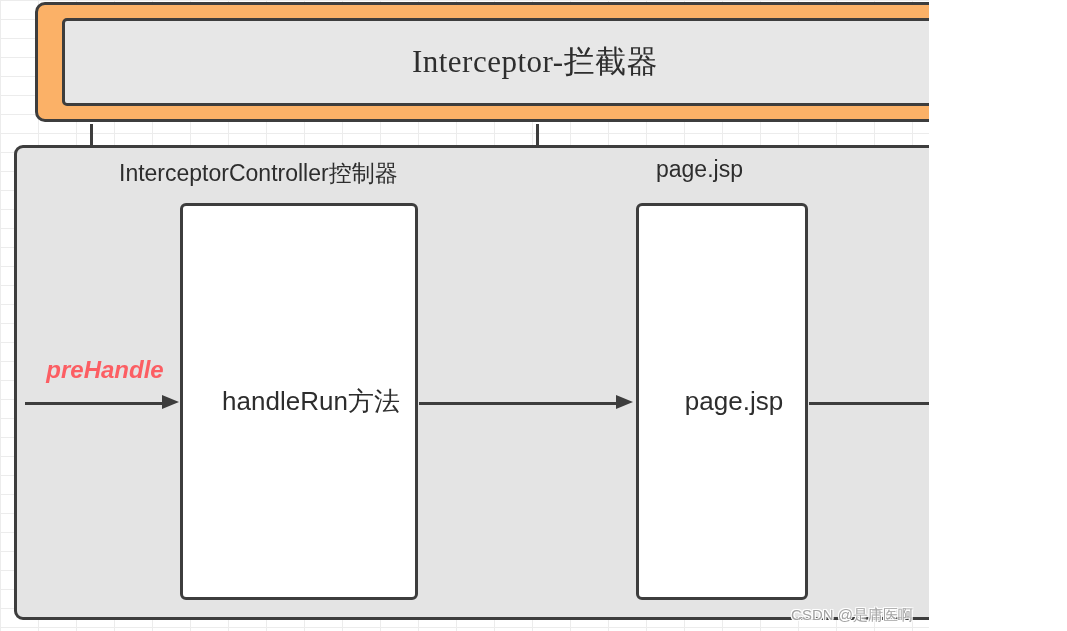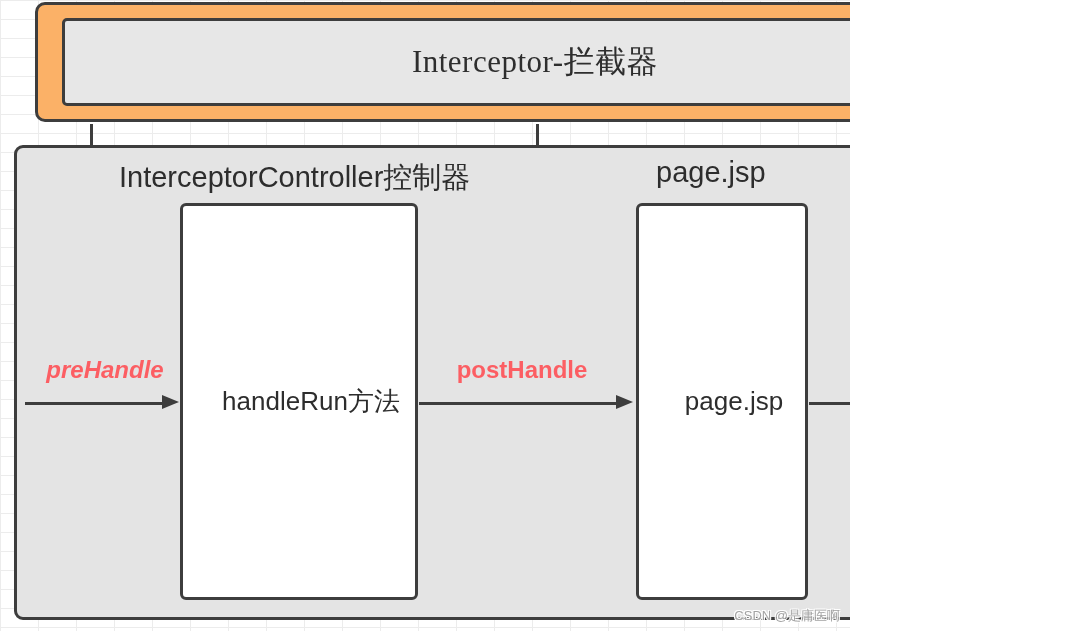--- a/index.html
+++ b/index.html
@@ -2,21 +2,21 @@
 <html><head>
 <meta charset="utf-8">
 <style>
   html,body{margin:0;padding:0;}
   body{
     font-family:"Liberation Sans", sans-serif;
     background:#fff;
   }
   .stage{
     position:relative;
-    width:850px;height:631px;
+    width:929px;height:631px;
     overflow:hidden;
     background-color:#ffffff;
     background-image:
       linear-gradient(#ececec 1px, transparent 1px),
       linear-gradient(90deg, #ececec 1px, transparent 1px);
     background-size:38px 19px;
   }
   
   .banner{
     position:absolute;left:35px;top:2px;width:1000px;height:120px;
@@ -37,21 +37,21 @@
   }
   
   .flow-container{
     position:absolute;left:14px;top:145px;width:1042px;height:475px;
     background:#e4e4e4;
     border:3px solid #3d3d3d;border-radius:9px;
     box-sizing:border-box;
   }
   .section-label{
     position:absolute;
-    font-size:29px;color:#2d2d2d;
+    font-size:23px;color:#2d2d2d;
     white-space:nowrap;
   }
   .label-controller{left:119px;top:158px;}
   .label-page{left:656px;top:156px;}
   
   .node-box{
     position:absolute;top:203px;height:397px;
     background:#ffffff;
     border:3px solid #3d3d3d;border-radius:6px;
     box-sizing:border-box;
@@ -92,22 +92,22 @@
   .v3-line{left:932px;top:124px;height:198px;}
   .v3-head{left:925px;top:322px;}
   .h1-line{left:25px;top:402px;width:138px;}
   .h1-head{left:162px;top:395px;}
   .h2-line{left:419px;top:402px;width:198px;}
   .h2-head{left:616px;top:395px;}
   .h3-line{left:809px;top:402px;width:181px;}
   .h3-head{left:989px;top:395px;}
   
   .watermark{
-    position:absolute;right:10px;bottom:6px;
-    font-size:13px;color:#a3a3a3;
+    position:absolute;right:16px;bottom:6px;
+    font-size:15px;color:#a3a3a3;
     text-shadow:1px 1px 0 #ffffff, -1px -1px 0 #ffffff, 1px -1px 0 #ffffff, -1px 1px 0 #ffffff;
   }
 </style>
 </head>
 <body>
 
 <div class="stage">
 
   <div class="banner">
     <div class="banner-inner">
@@ -128,21 +128,20 @@
   <span class="section-label label-page">page.jsp</span>
 
   <div class="node-box node-handler">
     <span>handleRun方法</span>
   </div>
   <div class="node-box node-page">
     <span>page.jsp</span>
   </div>
 
   <span class="step-label step-pre">preHandle</span>
-  <span class="step-label step-post">postHandle</span>
 
   <div class="hline h1-line"></div>
   <div class="hhead h1-head"></div>
   <div class="hline h2-line"></div>
   <div class="hhead h2-head"></div>
   <div class="hline h3-line"></div>
   <div class="hhead h3-head"></div>
 
   <span class="watermark">CSDN @是庸医啊</span>
 

